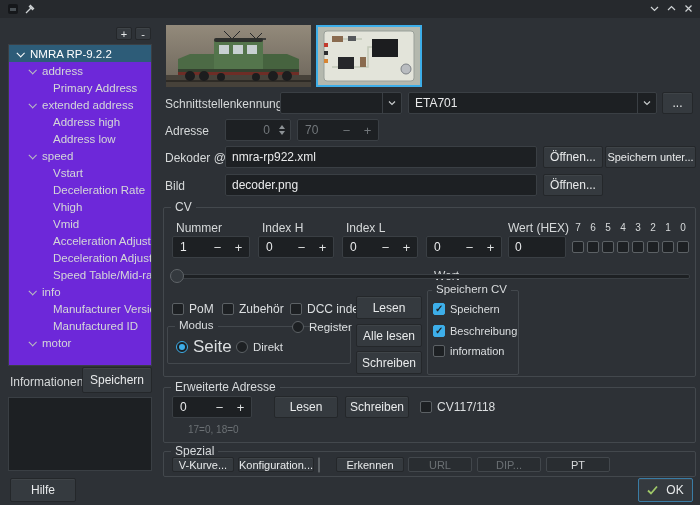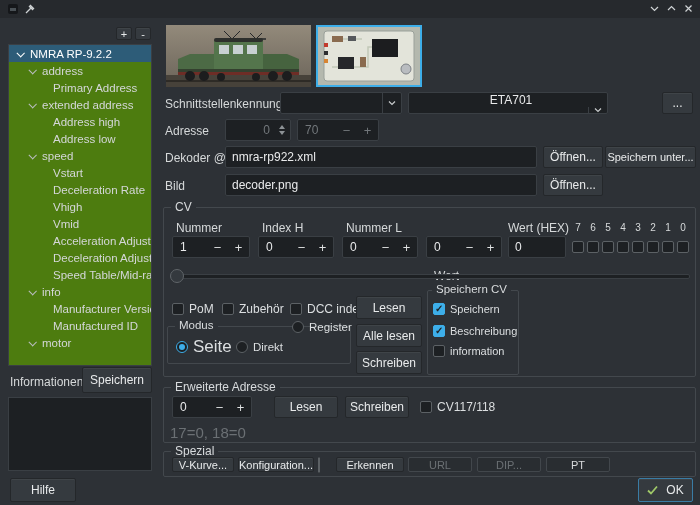--- a/index.html
+++ b/index.html
@@ -58,21 +58,21 @@
   .radio { width:12px; height:12px; border:1px solid #5c6165; border-radius:50%; background:#1d2023; position:relative; flex:0 0 auto; }
   .radio.checked { border-color:#3daee9; }
   .radio.checked::after { content:""; position:absolute; left:2px; top:2px; width:6px; height:6px; border-radius:50%; background:#3daee9; }
 
   .group { border:1px solid #43484d; border-radius:2px; }
   .legend { position:absolute; top:-8px; left:7px; background:#2d3136; padding:0 4px; color:#d8dbdd; font-size:12px; white-space:nowrap; }
 
   .lbl { color:#d6d9da; white-space:nowrap; }
 
   
-  .tree { left:8px; top:44px; width:144px; height:322px; background:#4d7c0f; border:1px solid #3a3f44; overflow:hidden; }
+  .tree { left:8px; top:44px; width:144px; height:322px; background:#6d28d9; border:1px solid #3a3f44; overflow:hidden; }
   .trow { height:17px; display:flex; align-items:center; font-size:11.5px; color:#d4d7d8; white-space:nowrap; overflow:hidden; }
   .trow.sel { background:#2d5c78; color:#ffffff; }
   .chev { width:6px; height:6px; border-right:1.4px solid #b9bdbf; border-bottom:1.4px solid #b9bdbf; transform:rotate(45deg) translateY(-1px); margin:0 7px 0 0; flex:0 0 auto; }
   .trow.sel .chev { border-color:#ffffff; }
   .d0 { padding-left:8px; }
   .d1 { padding-left:20px; }
   .d2 { padding-left:44px; }
 
   .textarea { left:8px; top:397px; width:144px; height:74px; background:#1d2023; border:1px solid #3a3f44; }
 
@@ -249,21 +249,21 @@
 
 <span class="abs lbl" style="left:165px;top:97px;">Schnittstellenkennung</span>
 <div class="abs field combo" style="left:280px;top:92px;width:122px;height:22px;">
   <span></span>
   <span class="arrow">
       <svg width="8" height="6">
         <polyline points="1,1.5 4,4.5 7,1.5" fill="none" stroke="#c7cacc" stroke-width="1.2"></polyline>
       </svg>
     </span>
 </div>
-<div class="abs field combo" style="left:408px;top:92px;width:200px;height:22px;flex-direction:column;">
+<div class="abs field combo" style="left:408px;top:92px;width:249px;height:22px;">
   <span>ETA701</span>
   <span class="arrow">
       <svg width="8" height="6">
         <polyline points="1,1.5 4,4.5 7,1.5" fill="none" stroke="#c7cacc" stroke-width="1.2"></polyline>
       </svg>
     </span>
 </div>
 <div class="abs btn" style="left:662px;top:92px;width:31px;height:22px;">...</div>
 
 <span class="abs lbl" style="left:165px;top:124px;">Adresse</span>
@@ -293,21 +293,21 @@
   </div>
 <div class="abs btn" style="left:543px;top:174px;width:60px;height:22px;">Öffnen...</div>
 
 
 <div class="abs group" style="left:163px;top:207px;width:533px;height:170px;">
   <span class="legend">CV</span>
 </div>
 
 <span class="abs lbl" style="left:176px;top:221px;">Nummer</span>
 <span class="abs lbl" style="left:262px;top:221px;">Index H</span>
-<span class="abs lbl" style="left:346px;top:221px;">Nummer L</span>
+<span class="abs lbl" style="left:346px;top:221px;">Index L</span>
 <span class="abs lbl" style="left:434px;top:221px;margin-top:48px;">Wert</span>
 <span class="abs lbl" style="left:508px;top:221px;">Wert (HEX)</span>
 <div class="abs bits" style="left:572px;top:222px;width:118px;">
   <span>7</span>
   <span>6</span>
   <span>5</span>
   <span>4</span>
   <span>3</span>
   <span>2</span>
   <span>1</span>
@@ -411,21 +411,21 @@
   <span class="spin-val">0</span>
   <span class="spin-btn">−</span>
   <span class="spin-btn">+</span>
 </div>
 <div class="abs btn" style="left:274px;top:396px;width:64px;height:22px;">Lesen</div>
 <div class="abs btn" style="left:345px;top:396px;width:64px;height:22px;">Schreiben</div>
 <label class="abs cbrow" style="left:420px;top:400px;height:14px;">
   <span class="cb"></span>
   <span class="cbl">CV117/118</span>
 </label>
-<span class="abs" style="left:170px;top:424px;font-size:15px;color:#6b7074;text-align:right;">17=0, 18=0</span>
+<span class="abs" style="left:188px;top:424px;font-size:10px;color:#6b7074;text-align:right;">17=0, 18=0</span>
 
 
 <div class="abs group" style="left:163px;top:451px;width:533px;height:26px;">
   <span class="legend">Spezial</span>
 </div>
 <div class="abs btn small" style="left:172px;top:457px;width:62px;height:15px;">V-Kurve...</div>
 <div class="abs btn small" style="left:238px;top:457px;width:76px;height:15px;">Konfiguration...</div>
 <span class="abs cb" style="left:318px;top:458px;"></span>
 <div class="abs btn small" style="left:336px;top:457px;width:68px;height:15px;">Erkennen</div>
 <div class="abs flatbtn disabled" style="left:408px;top:457px;width:64px;height:15px;">URL</div>

